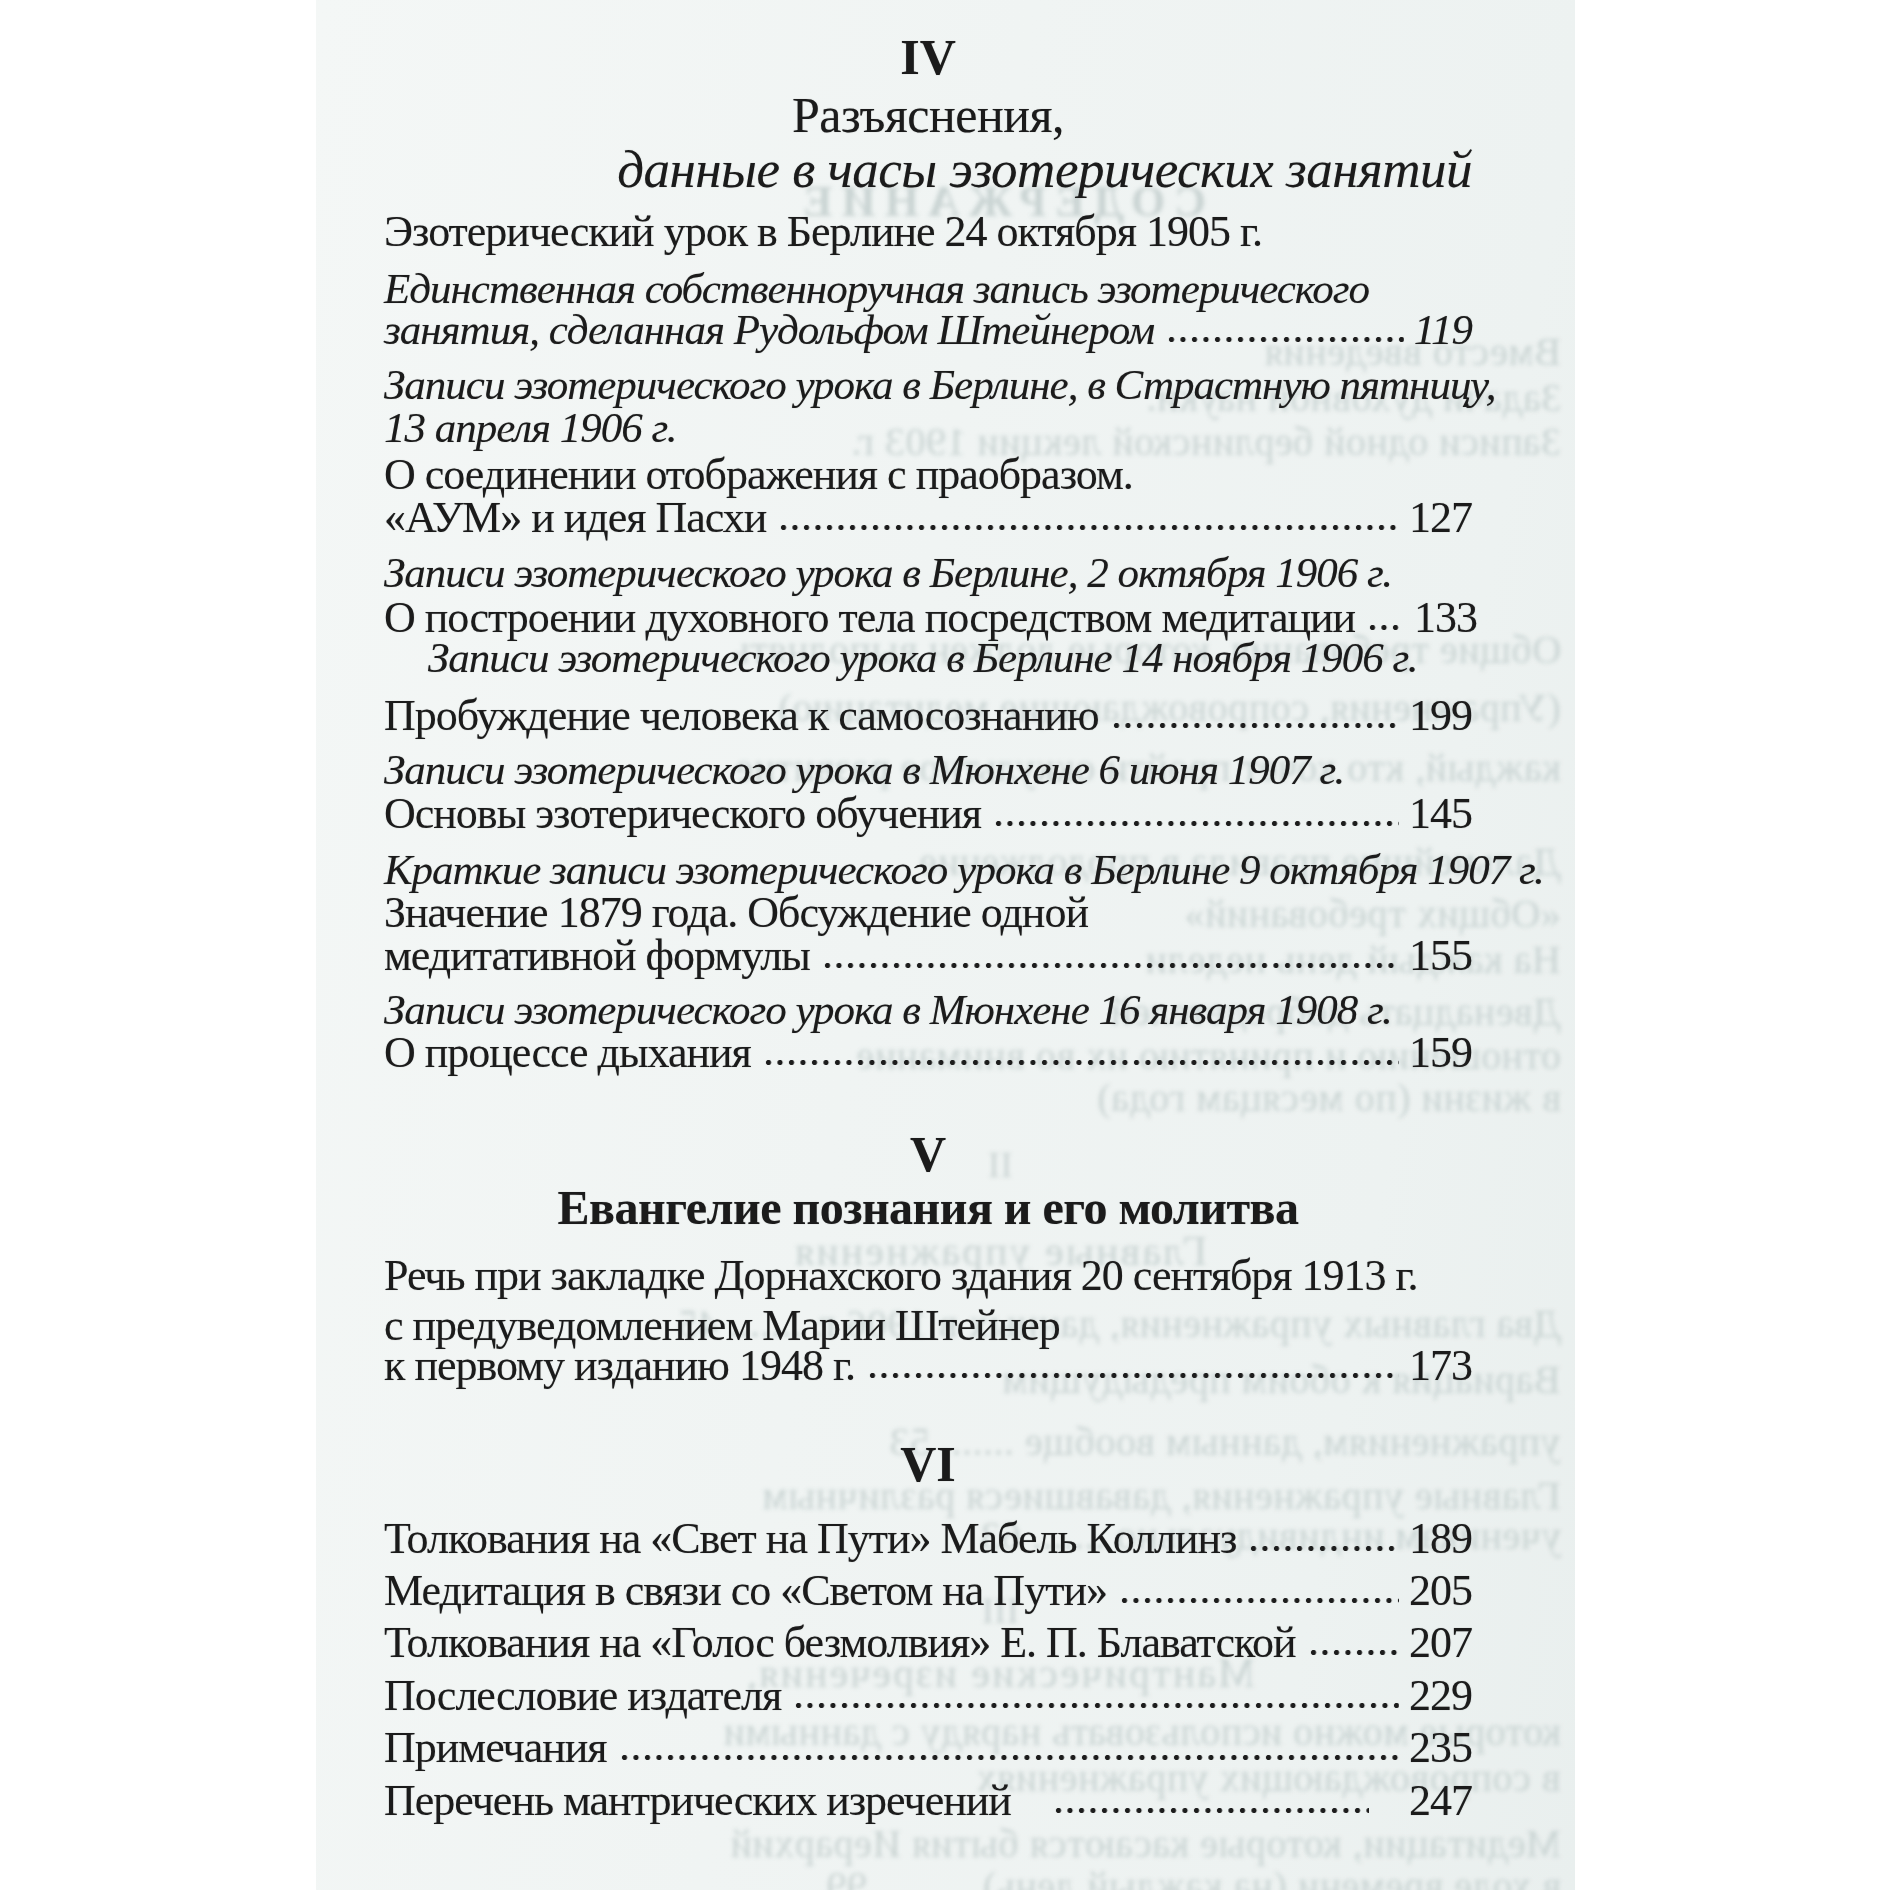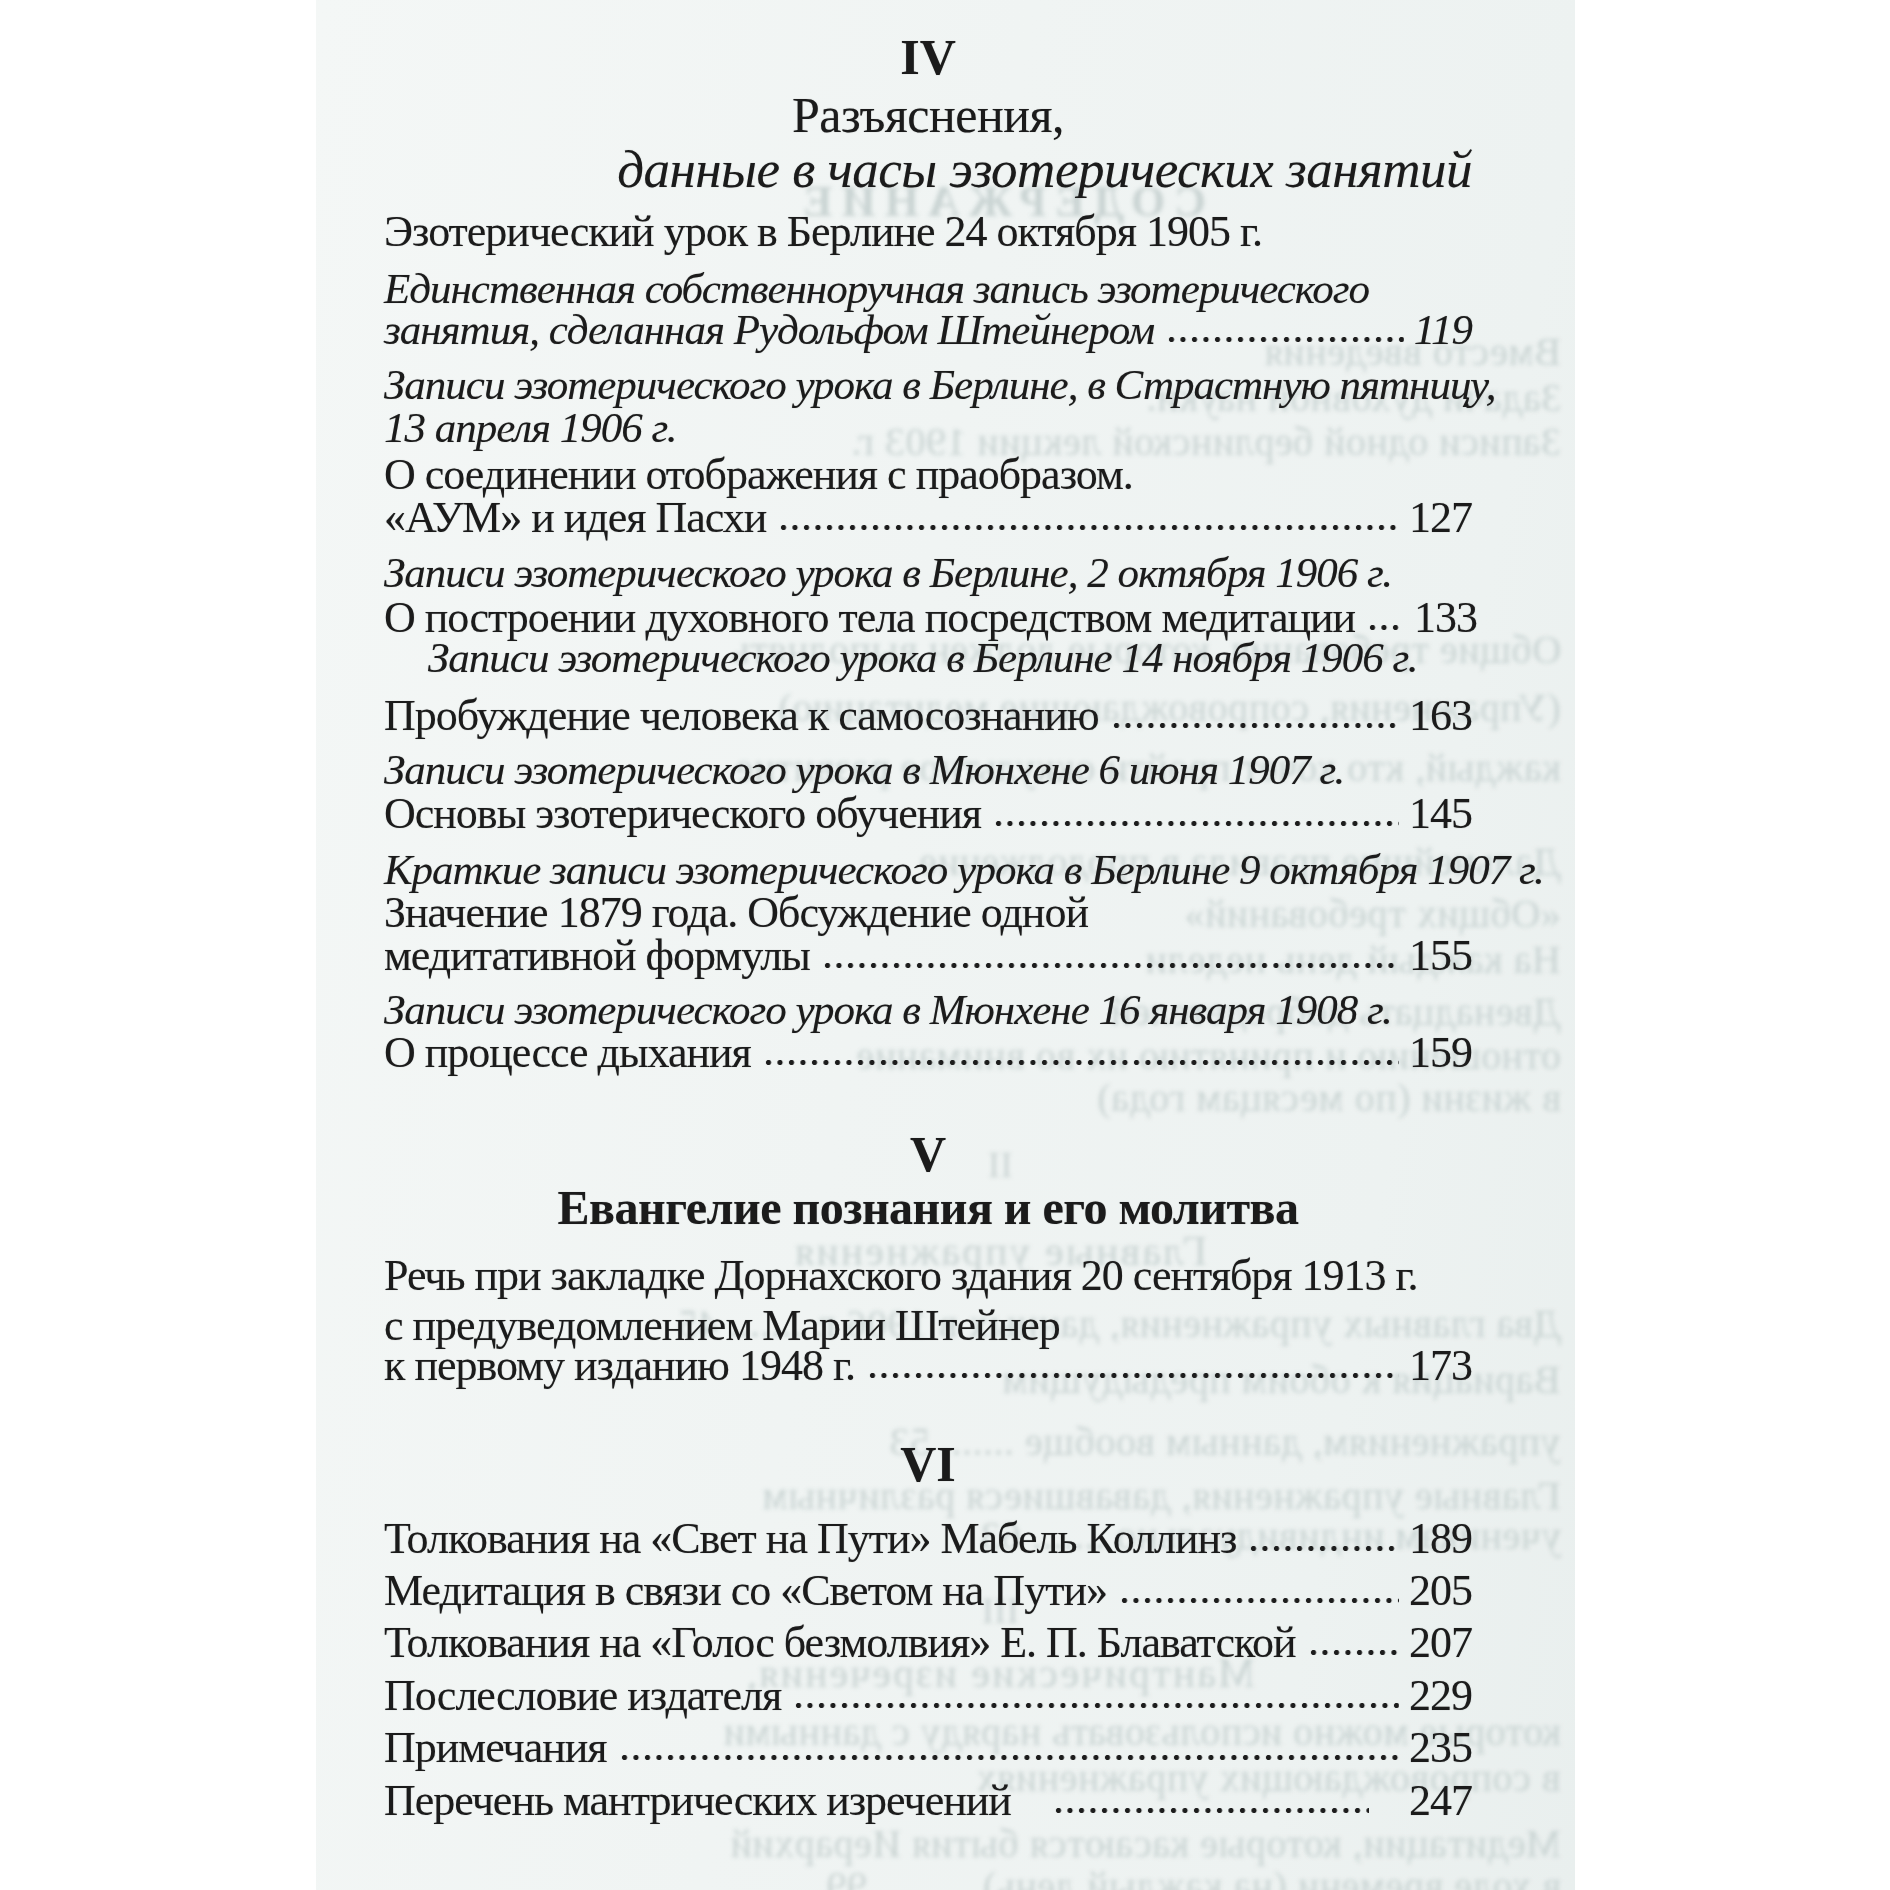--- a/index.html
+++ b/index.html
@@ -169,21 +169,21 @@
           <span class="label">О построении духовного тела посредством медитации</span>
           <span class="dots"></span>
           <span class="num">133</span>
         </div>
         <div class="line t-italic" style="top: 633px; margin-left: 44px;">
           <span class="label">Записи эзотерического урока в Берлине 14 ноября 1906 г.</span>
         </div>
         <div class="line t-roman" style="top: 690px;">
           <span class="label">Пробуждение человека к самосознанию</span>
           <span class="dots"></span>
-          <span class="num">163</span>
+          <span class="num">199</span>
         </div>
         <div class="line t-italic" style="top: 745px;">
           <span class="label">Записи эзотерического урока в Мюнхене 6 июня 1907 г.</span>
         </div>
         <div class="line t-roman" style="top: 788px;">
           <span class="label">Основы эзотерического обучения</span>
           <span class="dots"></span>
           <span class="num">145</span>
         </div>
         <div class="line t-italic" style="top: 845px;">

